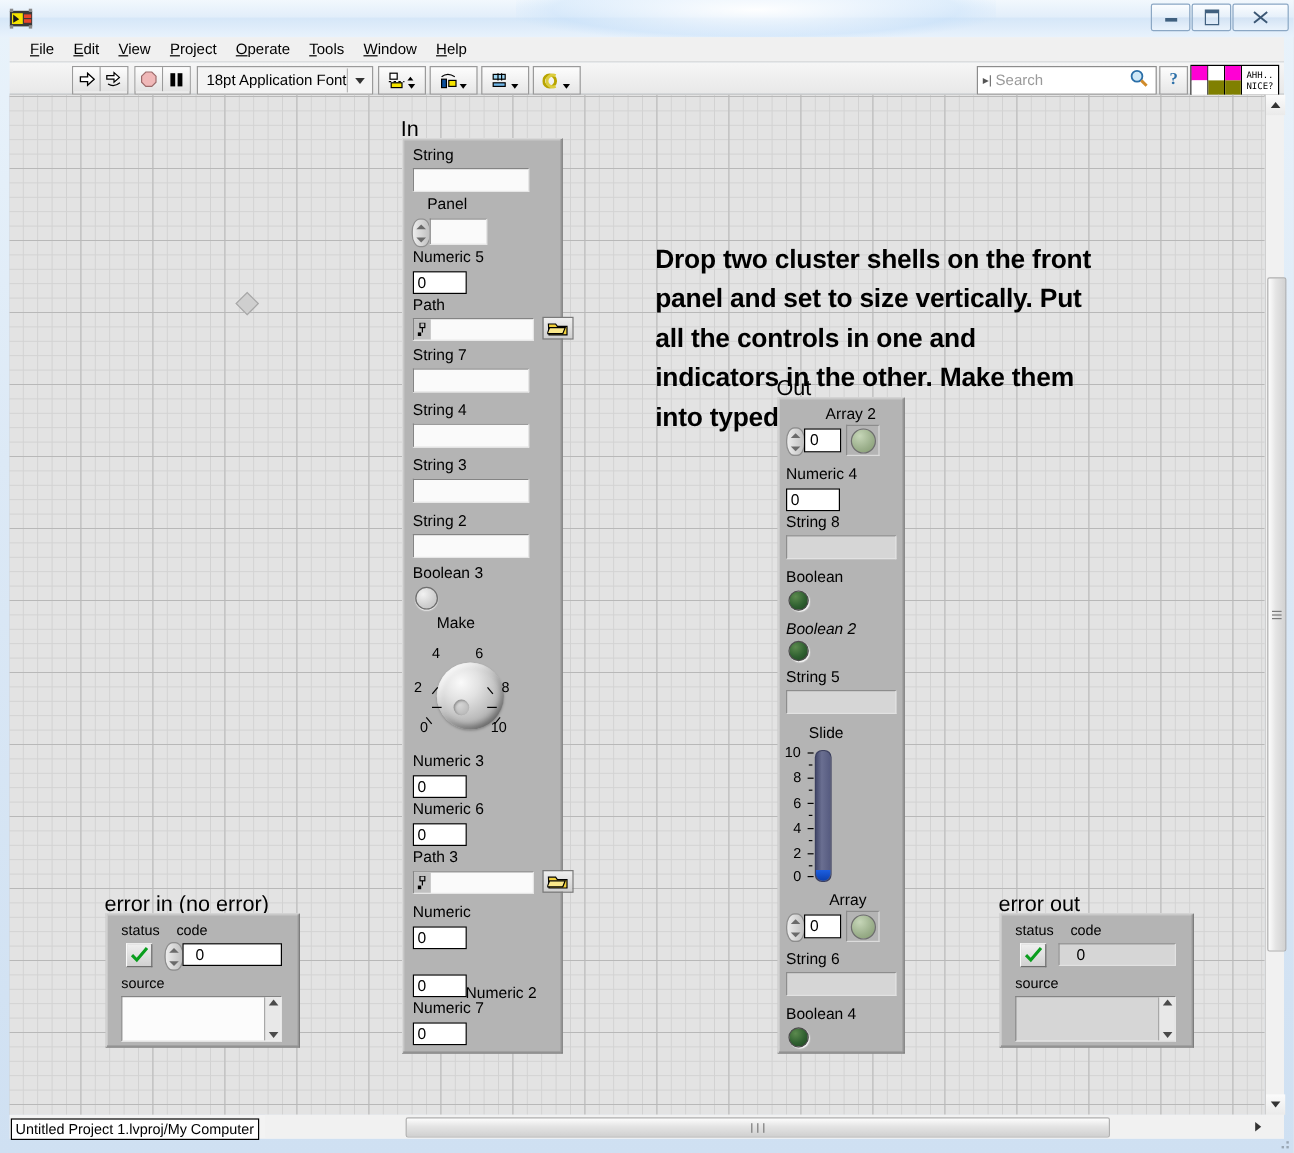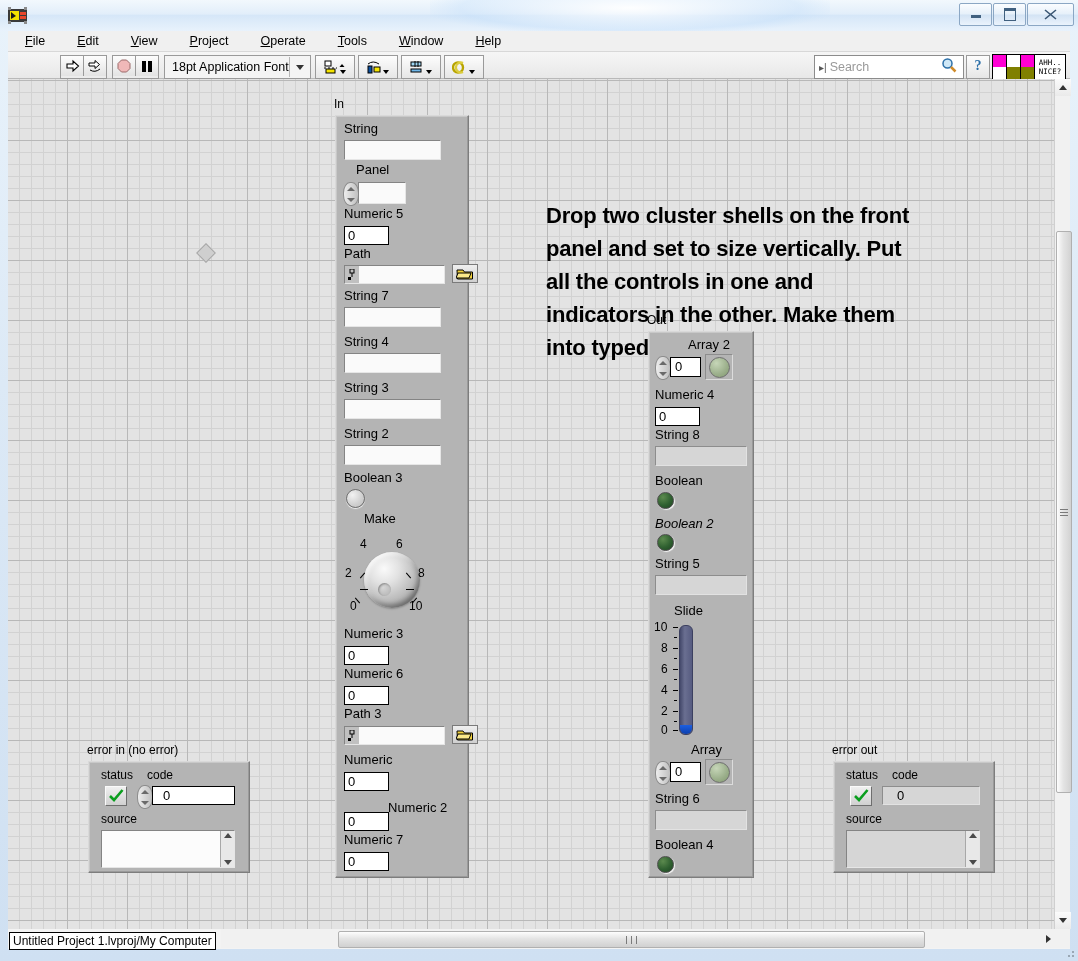--- a/index.html
+++ b/index.html
@@ -37,21 +37,21 @@
     position:relative;
   }
   .wbtn.close{width:45px;}
   .wglyph{position:absolute;left:0;top:0;right:0;bottom:0;display:flex;align-items:center;justify-content:center;color:#3b5774;font-size:12px;}
   .min-g{width:10px;height:3px;border:1px solid #40607f;border-top:none;border-left:none;border-right:none;border-bottom-width:3px;}
   .max-g{width:10px;height:9px;border:1px solid #40607f;border-top-width:3px;}
 
   
   .menubar{
     position:absolute;left:8px;top:31px;width:1062px;height:20px;
-    background:#f0f0f0;display:flex;align-items:center;padding-left:9px;box-sizing:border-box;gap:16px;
+    background:#f0f0f0;display:flex;align-items:center;padding-left:9px;box-sizing:border-box;
   }
   .menu-item{font-size:12.5px;color:#000;padding:1px 8px 1px 8px;cursor:default;white-space:nowrap;}
   .menu-item u{text-decoration:underline;}
 
   
   .toolbar{
     position:absolute;left:8px;top:51px;width:1062px;height:28px;
     background:linear-gradient(to bottom,#f6f6f6,#e8e8e8);
     border-top:1px solid #d8d8d8;border-bottom:1px solid #b9b9b9;
     box-sizing:border-box;
@@ -109,21 +109,21 @@
     position:absolute;left:191px;top:167px;width:12px;height:12px;
     background:#cfcfcf;border:1px solid #a8a8a8;transform:rotate(45deg);
   }
   .banner{
     position:absolute;left:538px;top:120px;width:370px;
     font-size:22px;font-weight:bold;line-height:33px;color:#000;
     font-family:"Liberation Sans",sans-serif;letter-spacing:-.2px;
   }
 
   
-  .cluster-label{position:absolute;font-size:12px;color:#000;}
+  .cluster-label{position:absolute;font-size:18px;color:#000;}
   .cluster{
     position:absolute;box-sizing:border-box;
     background:#b4b4b4;
     border-top:1px solid #d9d9d9;border-left:1px solid #d9d9d9;
     border-right:1px solid #7d7d7d;border-bottom:1px solid #7d7d7d;
     box-shadow:inset -1px -1px 0 #9a9a9a, inset 1px 1px 0 #c8c8c8;
   }
   .ctl-label{position:absolute;font-size:13px;color:#000;white-space:nowrap;}
 
   
@@ -539,21 +539,21 @@
       <div class="folderbtn" style="left:116px;top:609px;">
         <svg width="18" height="12" viewBox="0 0 18 12">
             <path d="M1 2 h6 l1.5 2 h8 v7 h-15 z" fill="#f2d13a" stroke="#000" stroke-width="1"></path>
             <path d="M2 5 h13 l-2 5 h-13 z" fill="#fbe98a" stroke="#000" stroke-width="1"></path>
           </svg>
       </div>
 
       <div class="ctl-label" style="left:8px;top:636px;">Numeric</div>
       <div class="num" style="left:8px;top:656px;width:45px;height:19px;">0</div>
 
-      <div class="ctl-label" style="left:8px;top:684px;margin-left:44px;">Numeric 2</div>
+      <div class="ctl-label" style="left:8px;top:704px;margin-left:44px;">Numeric 2</div>
       <div class="num" style="left:8px;top:696px;width:45px;height:19px;">0</div>
 
       <div class="ctl-label" style="left:8px;top:716px;">Numeric 7</div>
       <div class="num" style="left:8px;top:736px;width:45px;height:19px;">0</div>
     </div>
 
     <div class="cluster-label" style="left:639px;top:234px;">Out</div>
     <div class="cluster" style="left:640px;top:252px;width:106px;height:547px;">
 
       <div class="ctl-label" style="left:39px;top:5px;">Array 2</div>

